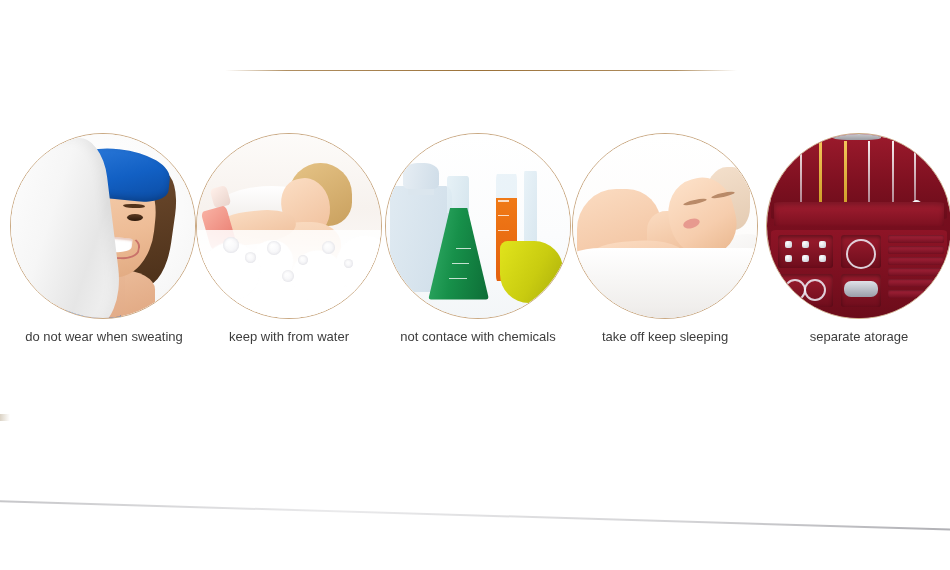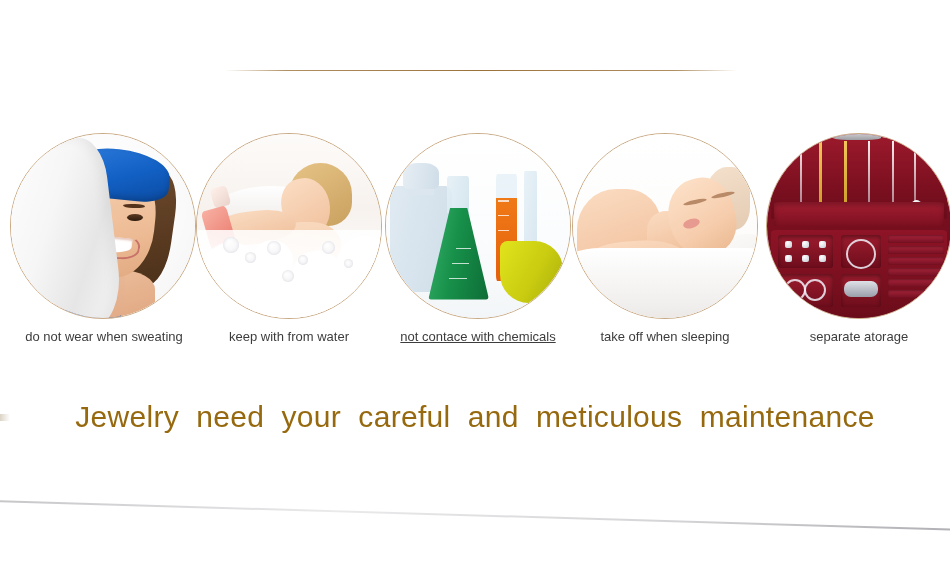--- a/index.html
+++ b/index.html
@@ -427,23 +427,22 @@
           <div class="art5-ring" style="left:43%; top:57%; width:26px; height:26px;"></div>
           <div class="art5-watch" style="left:42%; top:80%;"></div>
         </div>
       </div>
     </div>
   </div>
 
   <div class="captions">
     <div class="caption" style="left:4px; width:200px;">do not wear when sweating</div>
     <div class="caption" style="left:196px; width:186px;">keep with from water</div>
-    <div class="caption" style="left:380px; width:196px;text-decoration:underline;">not contace with chemicals</div>
-    <div class="caption" style="left:572px; width:186px;">take off when sleeping</div>
+    <div class="caption" style="left:380px; width:196px;">not contace with chemicals</div>
+    <div class="caption" style="left:572px; width:186px;">take off keep sleeping</div>
     <div class="caption" style="left:766px; width:186px;">separate atorage</div>
   </div>
 
-  <div class="tagline">Jewelry  need  your  careful  and  meticulous  maintenance</div>
 
   <div class="left-tick"></div>
   <div class="page-edge"></div>
 
 </div>
 
 </body></html>

